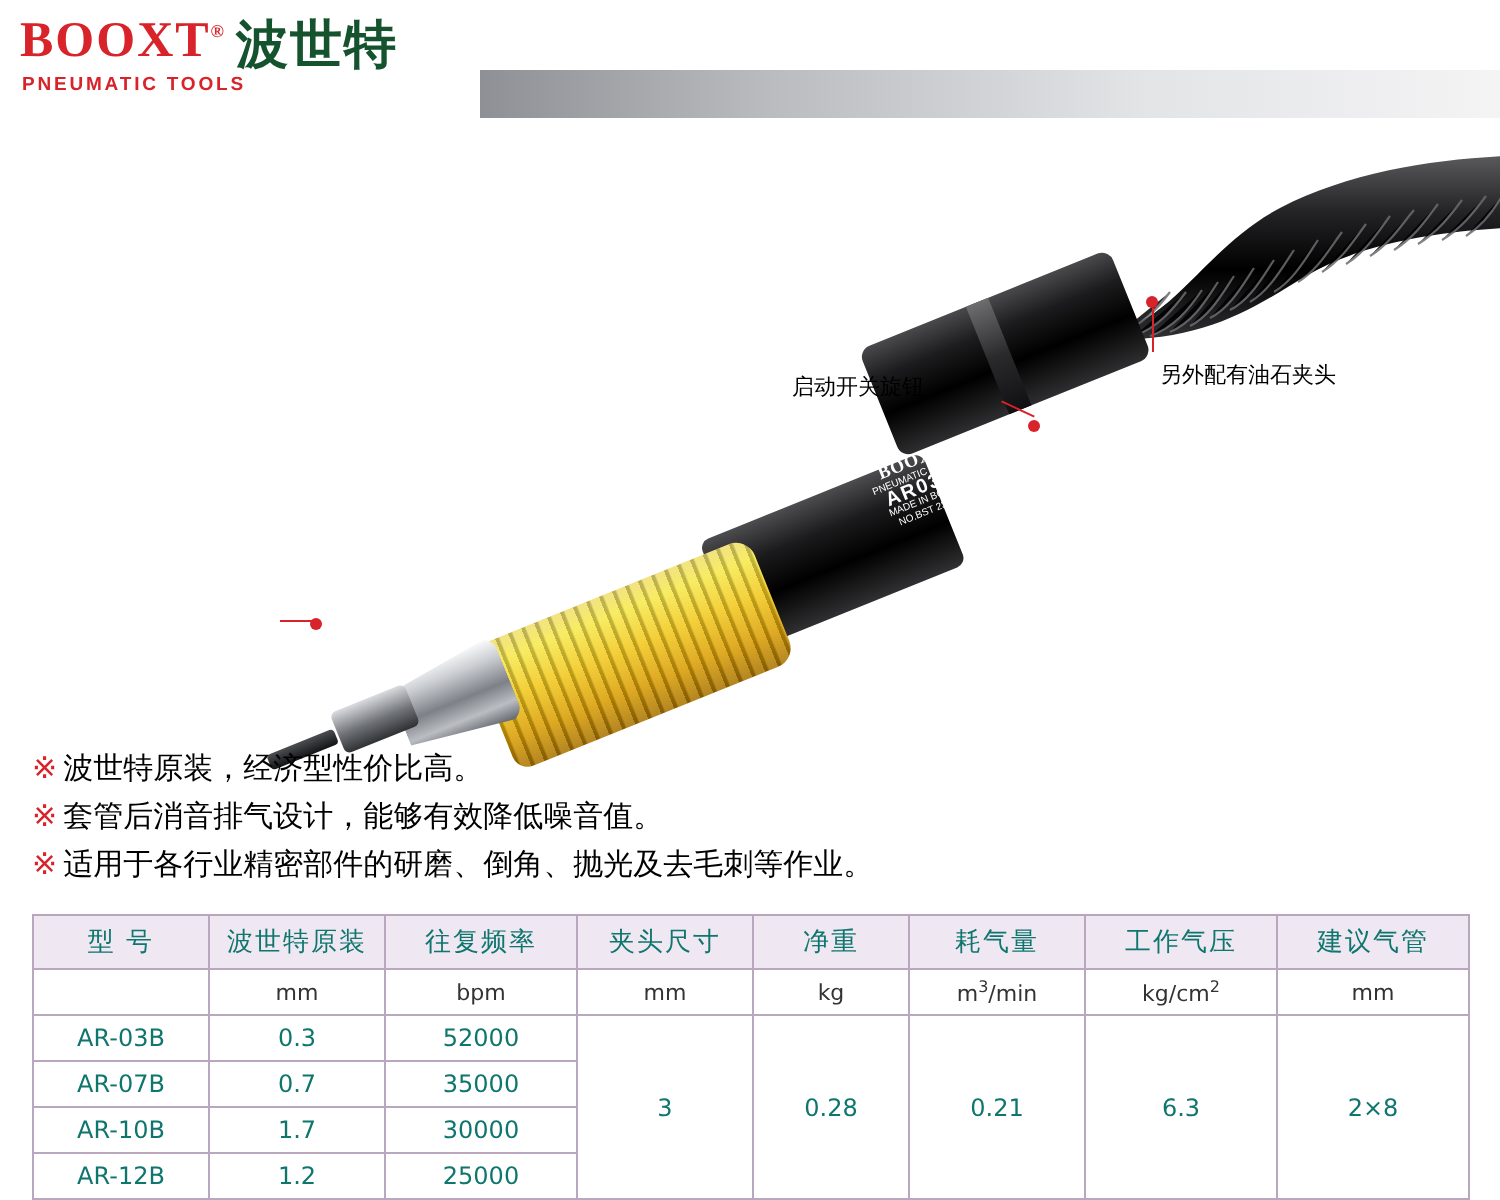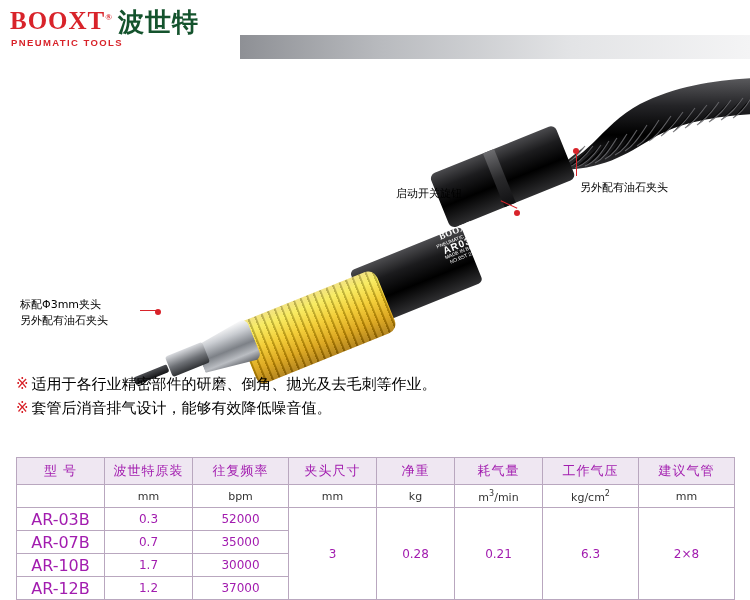--- a/index.html
+++ b/index.html
@@ -256,37 +256,37 @@
     top: 457px;
     width: 718px;
     border-collapse: collapse;
     font-family: "DejaVu Sans", sans-serif;
     table-layout: fixed;
   }
   .spec-table th, .spec-table td {
     border: 1px solid #b9a7bf;
     text-align: center;
     font-size: 12px;
-    color: #a21caf;
+    color: #0f766e;
     height: 22px;
     padding: 0;
   }
   .spec-table thead th {
     background: #efe7f2;
     font-weight: normal;
     font-size: 13px;
     height: 26px;
     letter-spacing: 1px;
   }
   .spec-table .unit-row td {
     background: #ffffff;
     font-size: 11px;
     color: #333;
   }
-  .spec-table td.model-col { font-size: 16px; margin-top: 32px; }
+  .spec-table td.model-col { font-size: 12px; margin-top: 32px; }
   sup { font-size: 8px; }
 </style>
 </head>
 <body>
 
 <div class="header">
   <div class="logo-block">
     <div class="logo-booxt"><span>BOOXT</span><span class="logo-reg">®</span></div>
     <div class="logo-cn">波世特</div>
     <div class="logo-sub">PNEUMATIC TOOLS</div>
@@ -355,34 +355,33 @@
   </div>
   <div class="dot" style="left:514px; top:152px;"></div>
   <div class="leader" style="left:500px; top:146px; width:18px; transform:rotate(25deg);"></div>
 
   <div class="callout" style="left:580px; top:122px;">
     <span>另外配有油石夹头</span>
   </div>
   <div class="dot" style="left:573px; top:90px;"></div>
   <div class="leader v" style="left:576px; top:96px; width:1px; height:22px;"></div>
 
-  <div class="callout" style="left:20px; top:239px; line-height:16px;">
-    <div>标配Φ3mm夹头</div>
-    <div>另外配有油石夹头</div>
-  </div>
   <div class="dot" style="left:155px; top:251px;"></div>
   <div class="leader" style="left:140px; top:252px; width:18px;"></div>
 </div>
 
 <div class="features">
   <div class="feature-line">
-    <span class="feature-mark">※</span><span>适用于各行业精密部件的研磨、倒角、抛光及去毛刺等作业。</span>
+    <span class="feature-mark">※</span><span>波世特原装，经济型性价比高。</span>
   </div>
   <div class="feature-line">
     <span class="feature-mark">※</span><span>套管后消音排气设计，能够有效降低噪音值。</span>
+  </div>
+  <div class="feature-line">
+    <span class="feature-mark">※</span><span>适用于各行业精密部件的研磨、倒角、抛光及去毛刺等作业。</span>
   </div>
 </div>
 
 <table class="spec-table">
   <colgroup>
     <col style="width:88px">
       <col style="width:88px">
       <col style="width:96px">
       <col style="width:88px">
     <col style="width:78px">
@@ -429,16 +428,16 @@
       <td>35000</td>
     </tr>
     <tr>
       <td class="model-col">AR-10B</td>
       <td>1.7</td>
       <td>30000</td>
     </tr>
     <tr>
       <td class="model-col">AR-12B</td>
       <td>1.2</td>
-      <td>37000</td>
+      <td>25000</td>
     </tr>
   </tbody>
 </table>
 
 </body></html>

